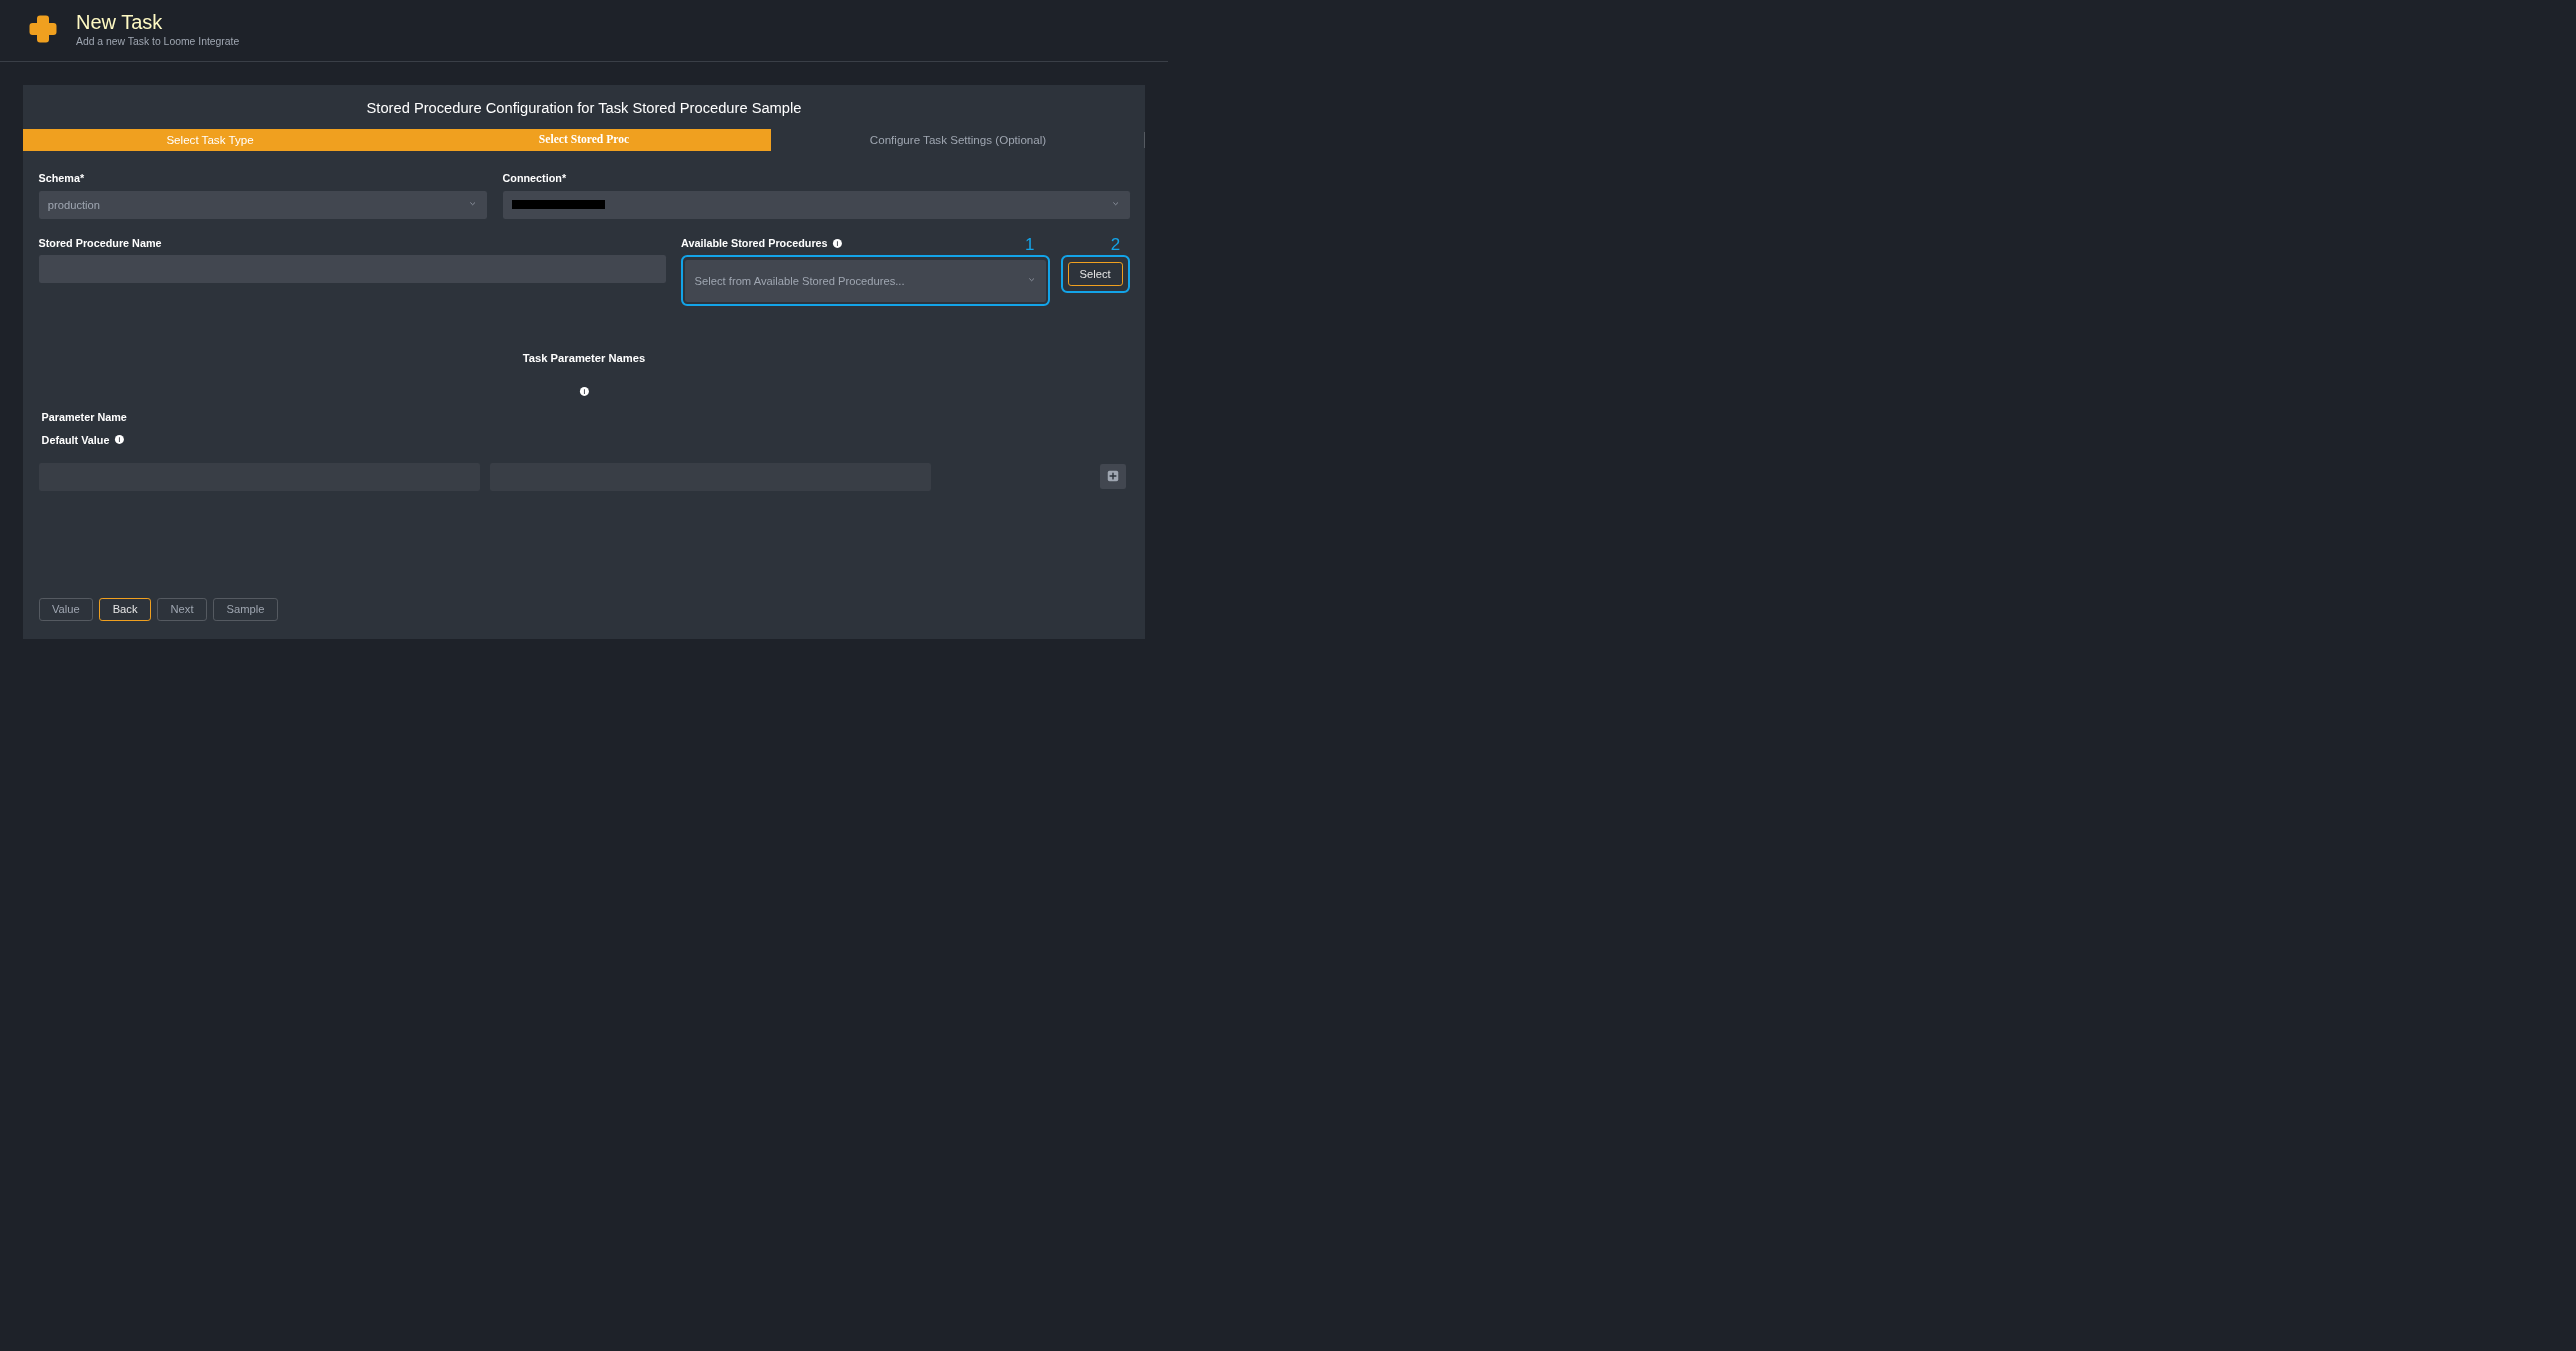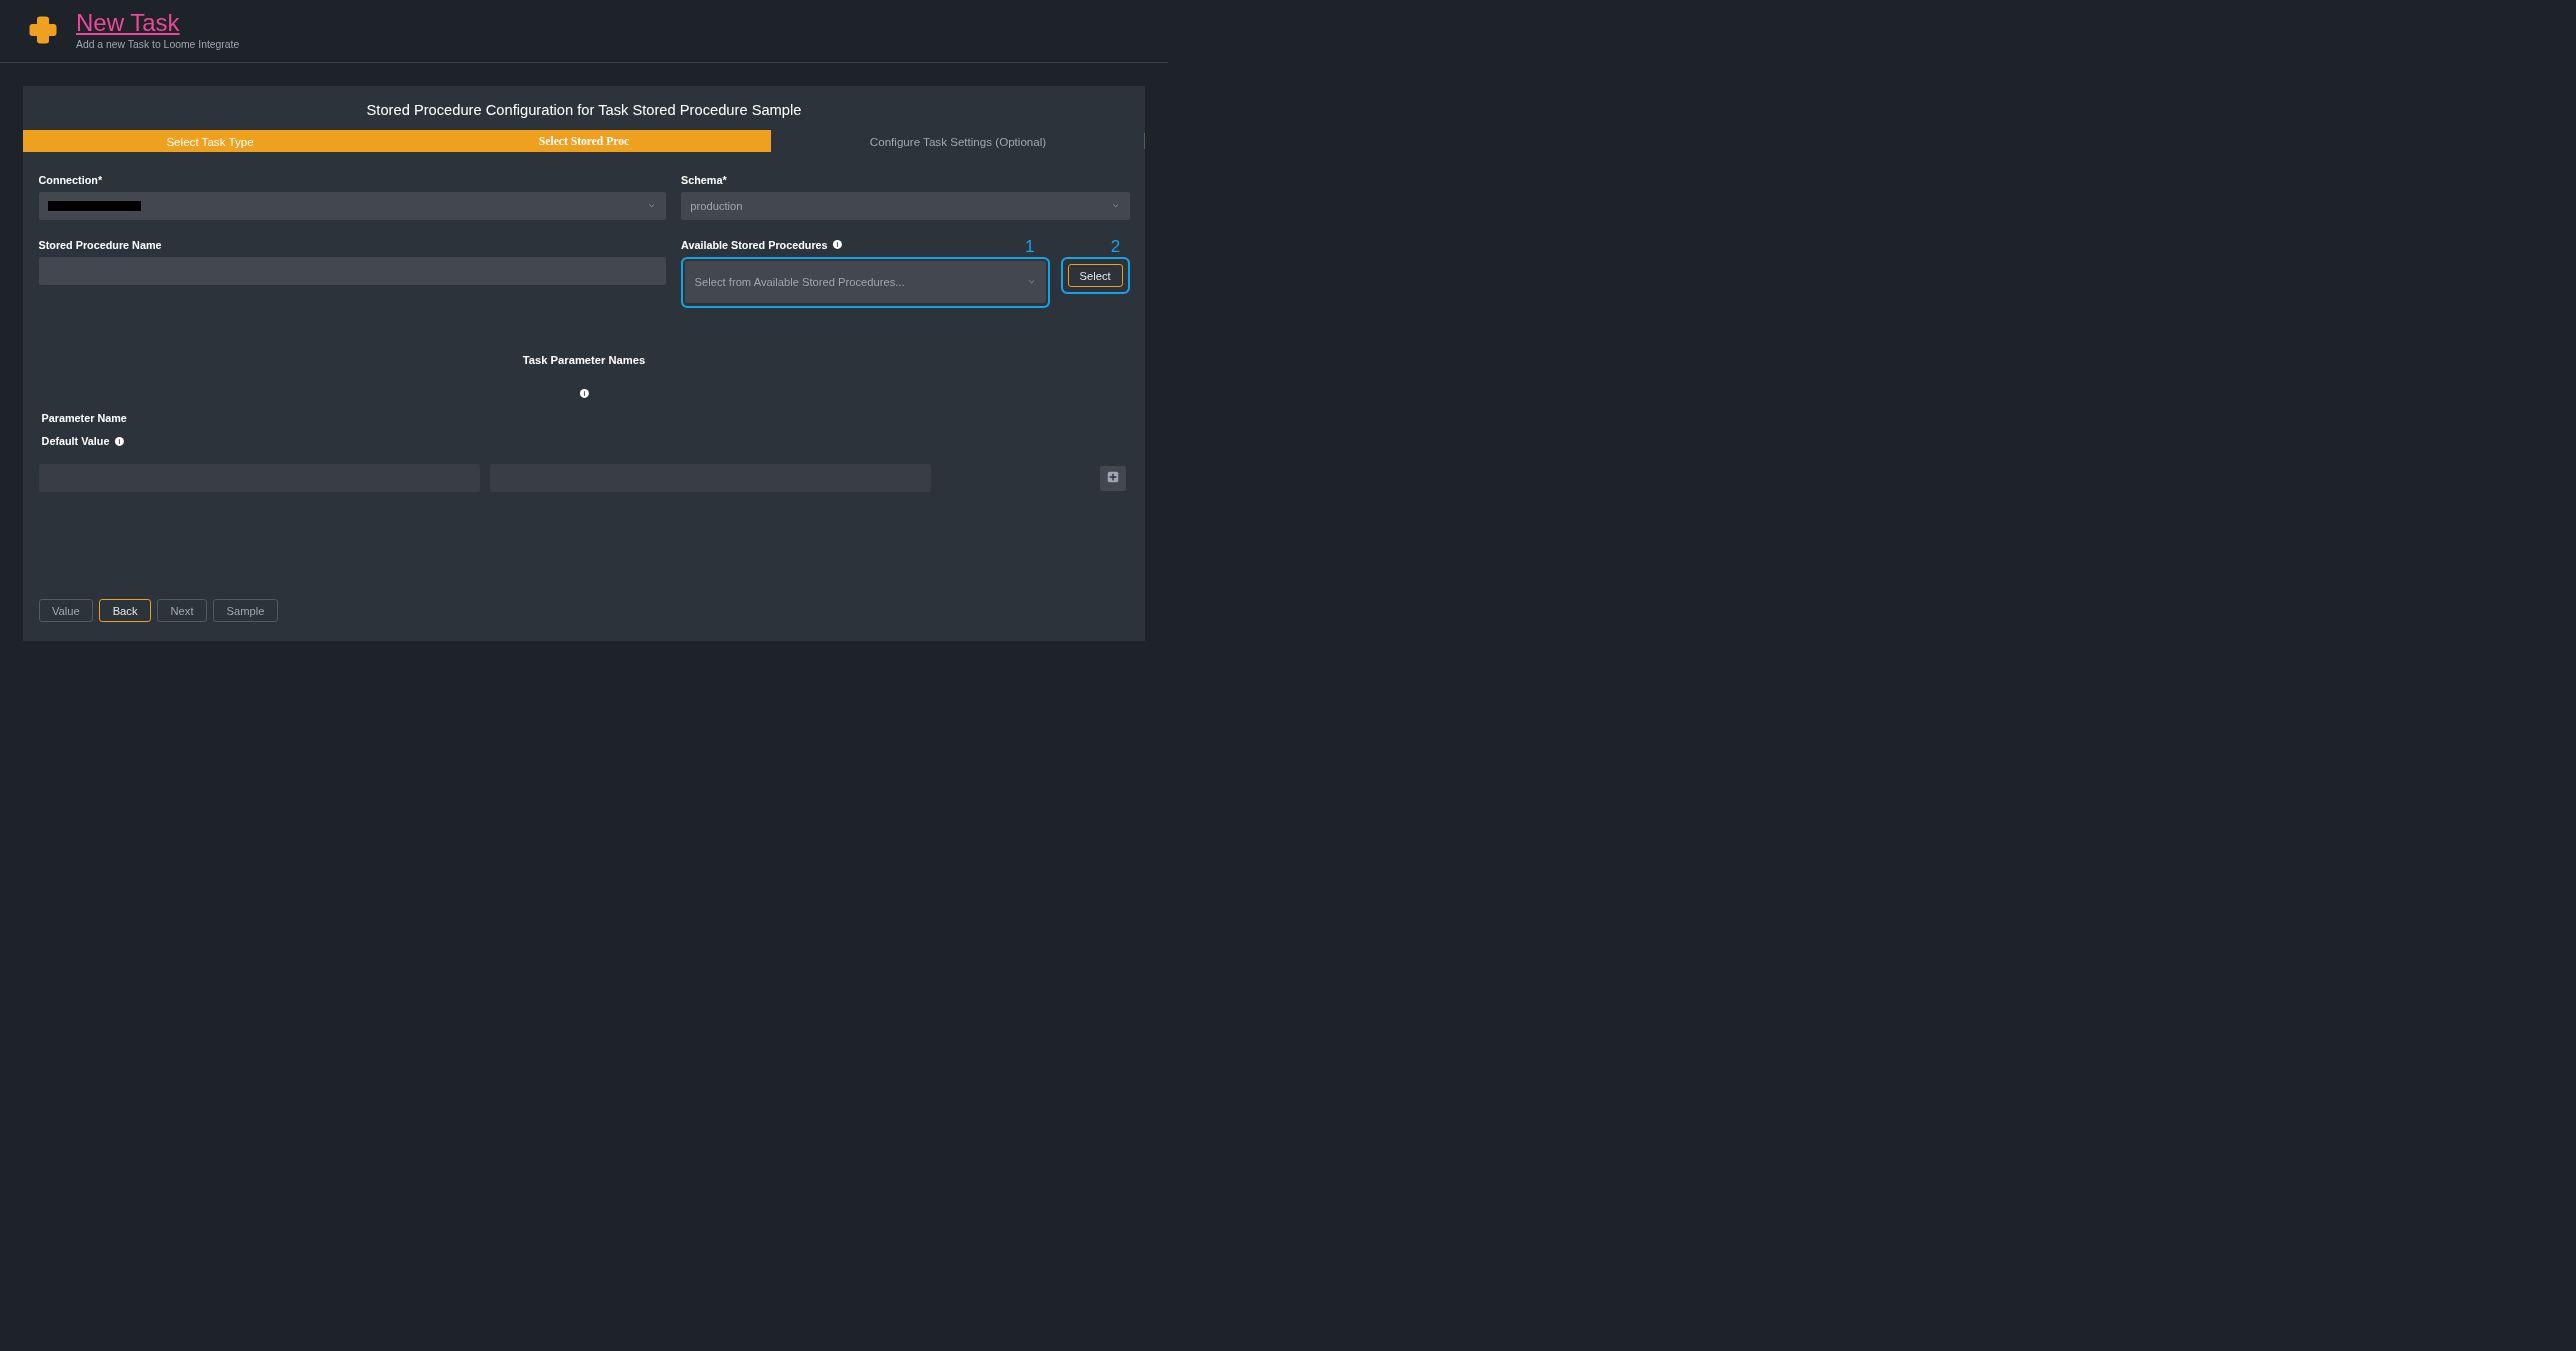--- a/index.html
+++ b/index.html
@@ -30,25 +30,24 @@
     align-items: center;
     padding: 9.3px 23px 12.4px 23px;
     border-bottom: 0.8px solid var(--border-dark);
   }
   .header .icon-wrap {
     width: 39px; height: 39px;
     display:flex; align-items:center; justify-content:center;
     margin-right: 14px;
   }
   .header h1 {
-    font-size: 24px;
+    font-size: 20px;
     font-weight: 400;
     margin: 0 0 1.5px 0;
-    color: #ec4899;
-    text-decoration: underline;
+    color: #fef9c3;
   }
   .header .subtitle {
     font-size: 10.4px;
     color: var(--text-dim);
   }
 
   .panel {
     margin: 23px 23px 7.7px 23px;
     background: var(--panel-dark);
     padding: 15.5px 0 18.6px 0;
@@ -265,35 +264,35 @@
       <span>Select Stored Proc</span>
     </div>
     <div class="step pending">
       <span>Configure Task Settings (Optional)</span>
     </div>
   </div>
 
   <div class="form-area">
 
     <div class="row">
-      <div class="field" style="flex:0 0 627px;">
-        <label>Connection*</label>
+      <div class="field">
+        <label>Schema*</label>
         <div class="select">
-          <span class="redacted"></span>
+          <span class="placeholder">production</span>
           <span class="chev">
             <svg viewBox="0 0 24 24">
                 <polyline points="6 9 12 15 18 9"></polyline>
               </svg>
           </span>
         </div>
       </div>
-      <div class="field">
-        <label>Schema*</label>
+      <div class="field" style="flex:0 0 627px;">
+        <label>Connection*</label>
         <div class="select">
-          <span class="placeholder">production</span>
+          <span class="redacted"></span>
           <span class="chev">
             <svg viewBox="0 0 24 24">
                 <polyline points="6 9 12 15 18 9"></polyline>
               </svg>
           </span>
         </div>
       </div>
     </div>
 
     <div class="row" style="align-items:flex-start;">

